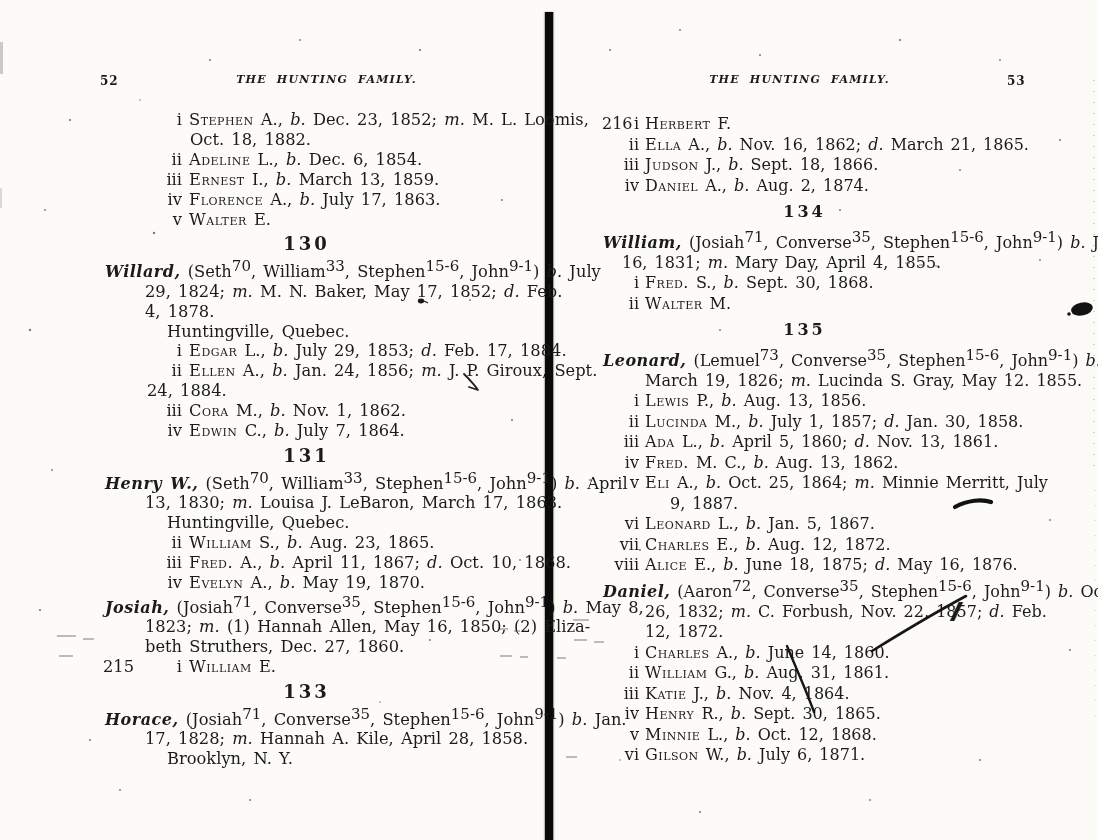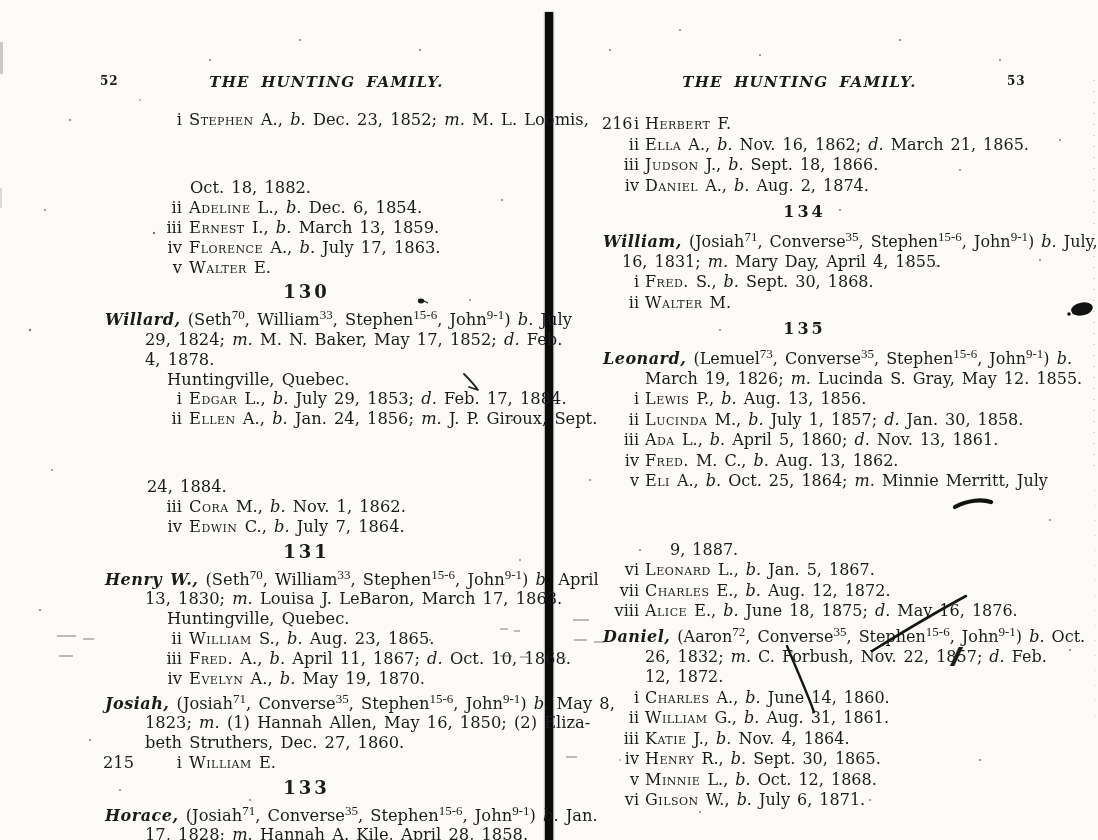--- a/index.html
+++ b/index.html
@@ -11,48 +11,48 @@
   }
   .page{position:absolute;top:70px;}
   #leftPage{left:85px;width:458px;}
   #rightPage{left:565px;width:524px;}
 
   .pagehead{position:relative;height:40px;}
   #rightPage .pagehead{height:44px;}
   .pnum{position:absolute;top:4px;font-weight:bold;font-size:12px;letter-spacing:1px;}
   #leftPage .pnum{left:15px;}
   #rightPage .pnum{left:442px;}
-  .ptitle{text-align:center;font-style:italic;font-weight:bold;font-size:15px;
+  .ptitle{text-align:center;font-style:italic;font-weight:bold;font-size:11px;
           letter-spacing:1.2px;word-spacing:5px;padding-top:3px;}
   #leftPage .ptitle{padding-left:25px;}
   #rightPage .ptitle{padding-right:55px;}
 
   .line{position:relative;white-space:nowrap;line-height:19.9px;font-size:16.3px;word-spacing:2px;}
   #rightPage .line{line-height:20.5px;font-size:16px;}
 
   .k-h{text-align:center;font-weight:bold;font-size:18px;letter-spacing:3px;margin:5px 0 3px;}
   #leftPage .k-h{padding-right:15px;}
   #rightPage .k-h{margin:6px 0 4px;padding-right:45px;}
 
   .k-e{padding-left:20px;}
   #rightPage .k-e{padding-left:38px;}
   .k-c{padding-left:60px;}
   #rightPage .k-c{padding-left:80px;}
   .k-p{padding-left:82px;}
-  .k-cc{padding-left:105px;margin-top:48px;}
+  .k-cc{padding-left:105px;}
 
   .rnum{display:inline-block;width:97px;text-align:right;margin-right:7px;}
   #rightPage .rnum{width:74px;margin-right:6px;}
   .mnum{position:absolute;left:18px;}
   #rightPage .mnum{left:37px;}
 
   .sg-t{}
   .sg-sc{font-variant:small-caps;letter-spacing:.5px;}
   .sg-i{font-style:italic;}
-  .sg-sup{font-size:13px;vertical-align:5.5px;letter-spacing:0;word-spacing:0;font-family:Liberation Serif, serif;}
+  .sg-sup{font-size:15px;vertical-align:5.5px;letter-spacing:0;word-spacing:0;}
   .sg-nm{font-style:italic;font-weight:bold;font-size:16px;letter-spacing:.5px;}
   .sg-st{background:linear-gradient(115deg,transparent 44%,#1b1b1b 47%,#1b1b1b 53%,transparent 56%);}
 
   #gutter{position:absolute;left:545px;top:12px;width:8px;height:828px;background:#0b0b0b;
           box-shadow:1px 0 1px rgba(0,0,0,.35), -1px 0 1px rgba(0,0,0,.25);}
   #marks{position:absolute;left:0;top:0;pointer-events:none;}
 </style>
 </head>
 <body>
 

